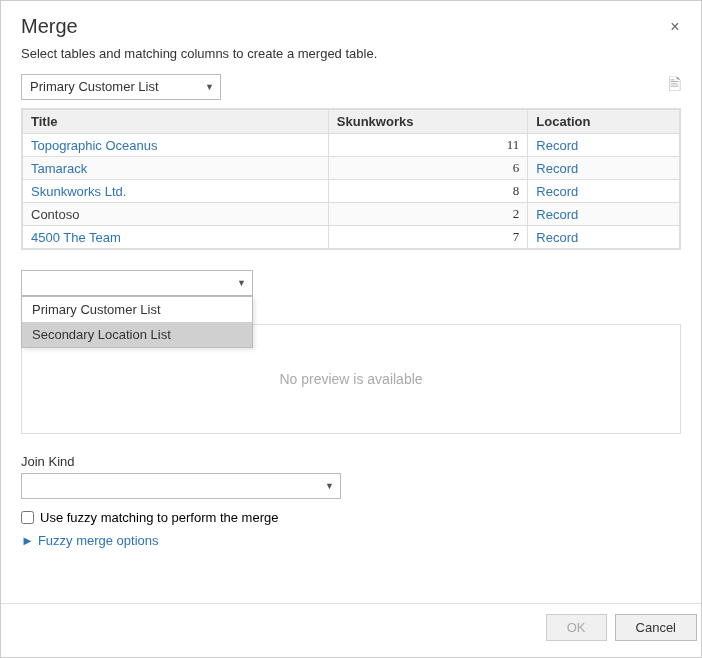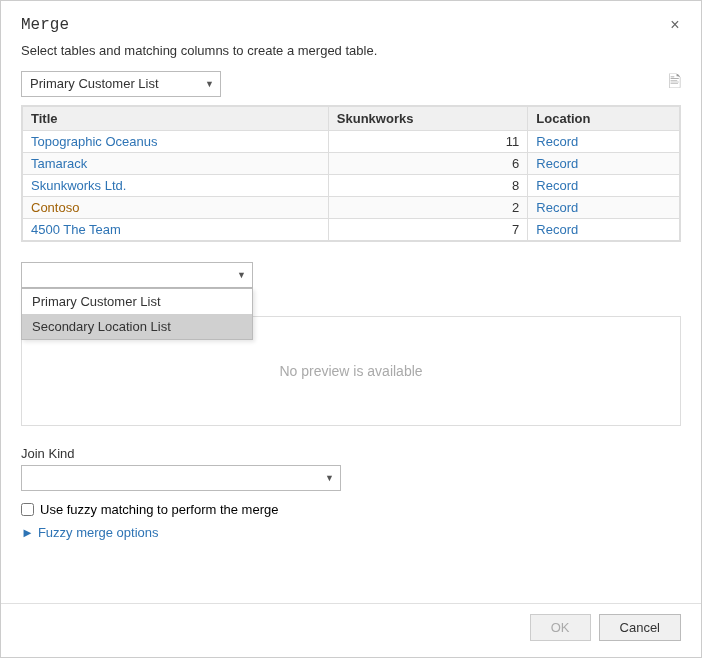--- a/index.html
+++ b/index.html
@@ -24,24 +24,23 @@
       flex-direction: column;
       position: relative;
     }
     .dialog-titlebar {
       display: flex;
       align-items: center;
       justify-content: space-between;
       padding: 14px 16px 0 20px;
     }
     .dialog-title {
-      font-size: 16px;
+      font-size: 20px;
       font-weight: 400;
       color: #333;
-      font-family: Liberation Mono, monospace;
     }
     .close-btn {
       width: 20px;
       height: 20px;
       cursor: pointer;
       display: flex;
       align-items: center;
       justify-content: center;
       color: #666;
       font-size: 16px;
@@ -105,20 +104,21 @@
     }
     .data-table td {
       border: 1px solid #ddd;
       padding: 3px 8px;
       color: #333;
       font-size: 13px;
     }
     .data-table td.locationid {
       text-align: right;
       color: #333;
+      font-family: Liberation Serif, serif;
     }
     .data-table td.link {
       color: #2e74b5;
       cursor: pointer;
     }
     .data-table tr:nth-child(even) { background: #fafafa; }
     .preview-section {
       margin-top: 4px;
     }
     .second-dropdown-wrapper {
@@ -193,21 +193,21 @@
       color: #2e74b5;
       font-size: 13px;
       cursor: pointer;
       display: flex;
       align-items: center;
       gap: 4px;
     }
     .dialog-footer {
       display: flex;
       justify-content: flex-end;
-      padding: 10px 20px 16px 20px;
+      padding: 10px 4px 16px 20px;
       gap: 8px;
       border-top: 1px solid #e0e0e0;
       margin-top: auto;
     }
     .btn {
       padding: 5px 20px;
       font-size: 13px;
       cursor: pointer;
       border: 1px solid #bbb;
       background: #f0f0f0;
@@ -268,21 +268,21 @@
                 <td style="color: rgb(46, 116, 181); cursor: pointer;">Tamarack</td>
                 <td class="locationid">6</td>
                 <td class="link">Record</td>
               </tr>
               <tr>
                 <td style="color: rgb(46, 116, 181); cursor: pointer;">Skunkworks Ltd.</td>
                 <td class="locationid">8</td>
                 <td class="link">Record</td>
               </tr>
               <tr>
-                <td style="color: #a16207; cursor: pointer;">Contoso</td>
+                <td style="color: #404040; cursor: pointer;">Contoso</td>
                 <td class="locationid">2</td>
                 <td class="link">Record</td>
               </tr>
               <tr>
                 <td style="color: rgb(46, 116, 181); cursor: pointer;">4500 The Team</td>
                 <td class="locationid">7</td>
                 <td class="link">Record</td>
               </tr>
             </tbody>
         </table>

